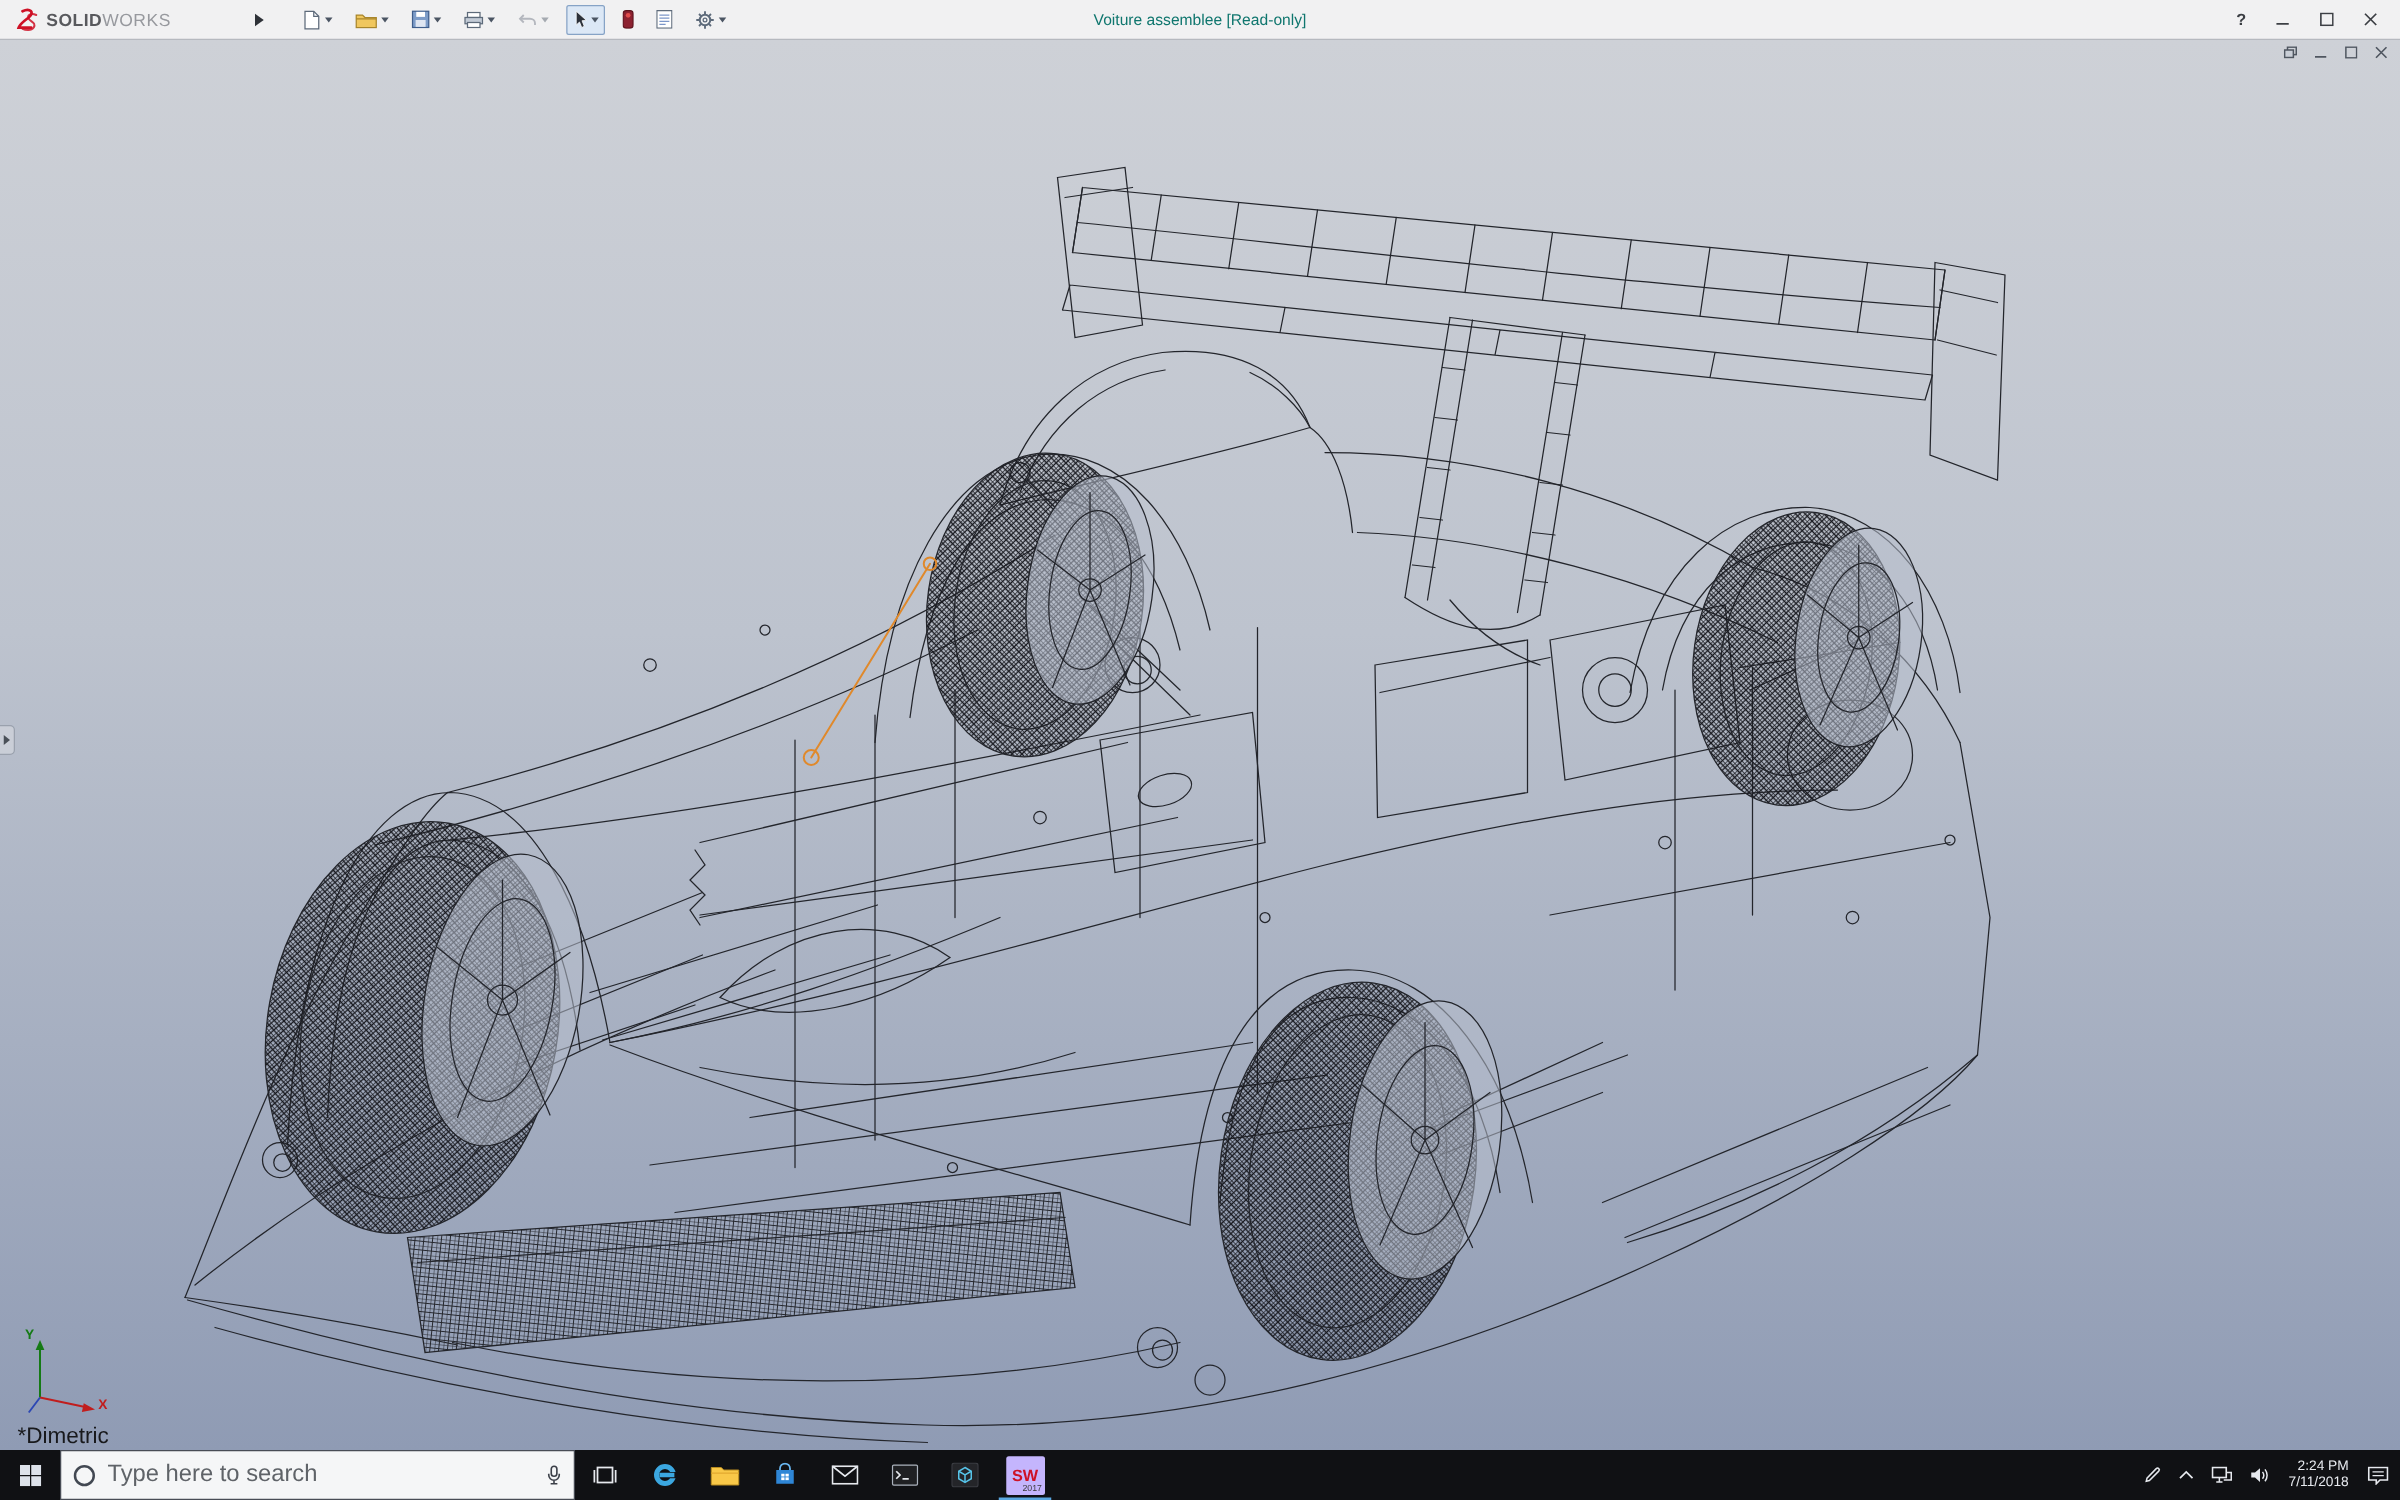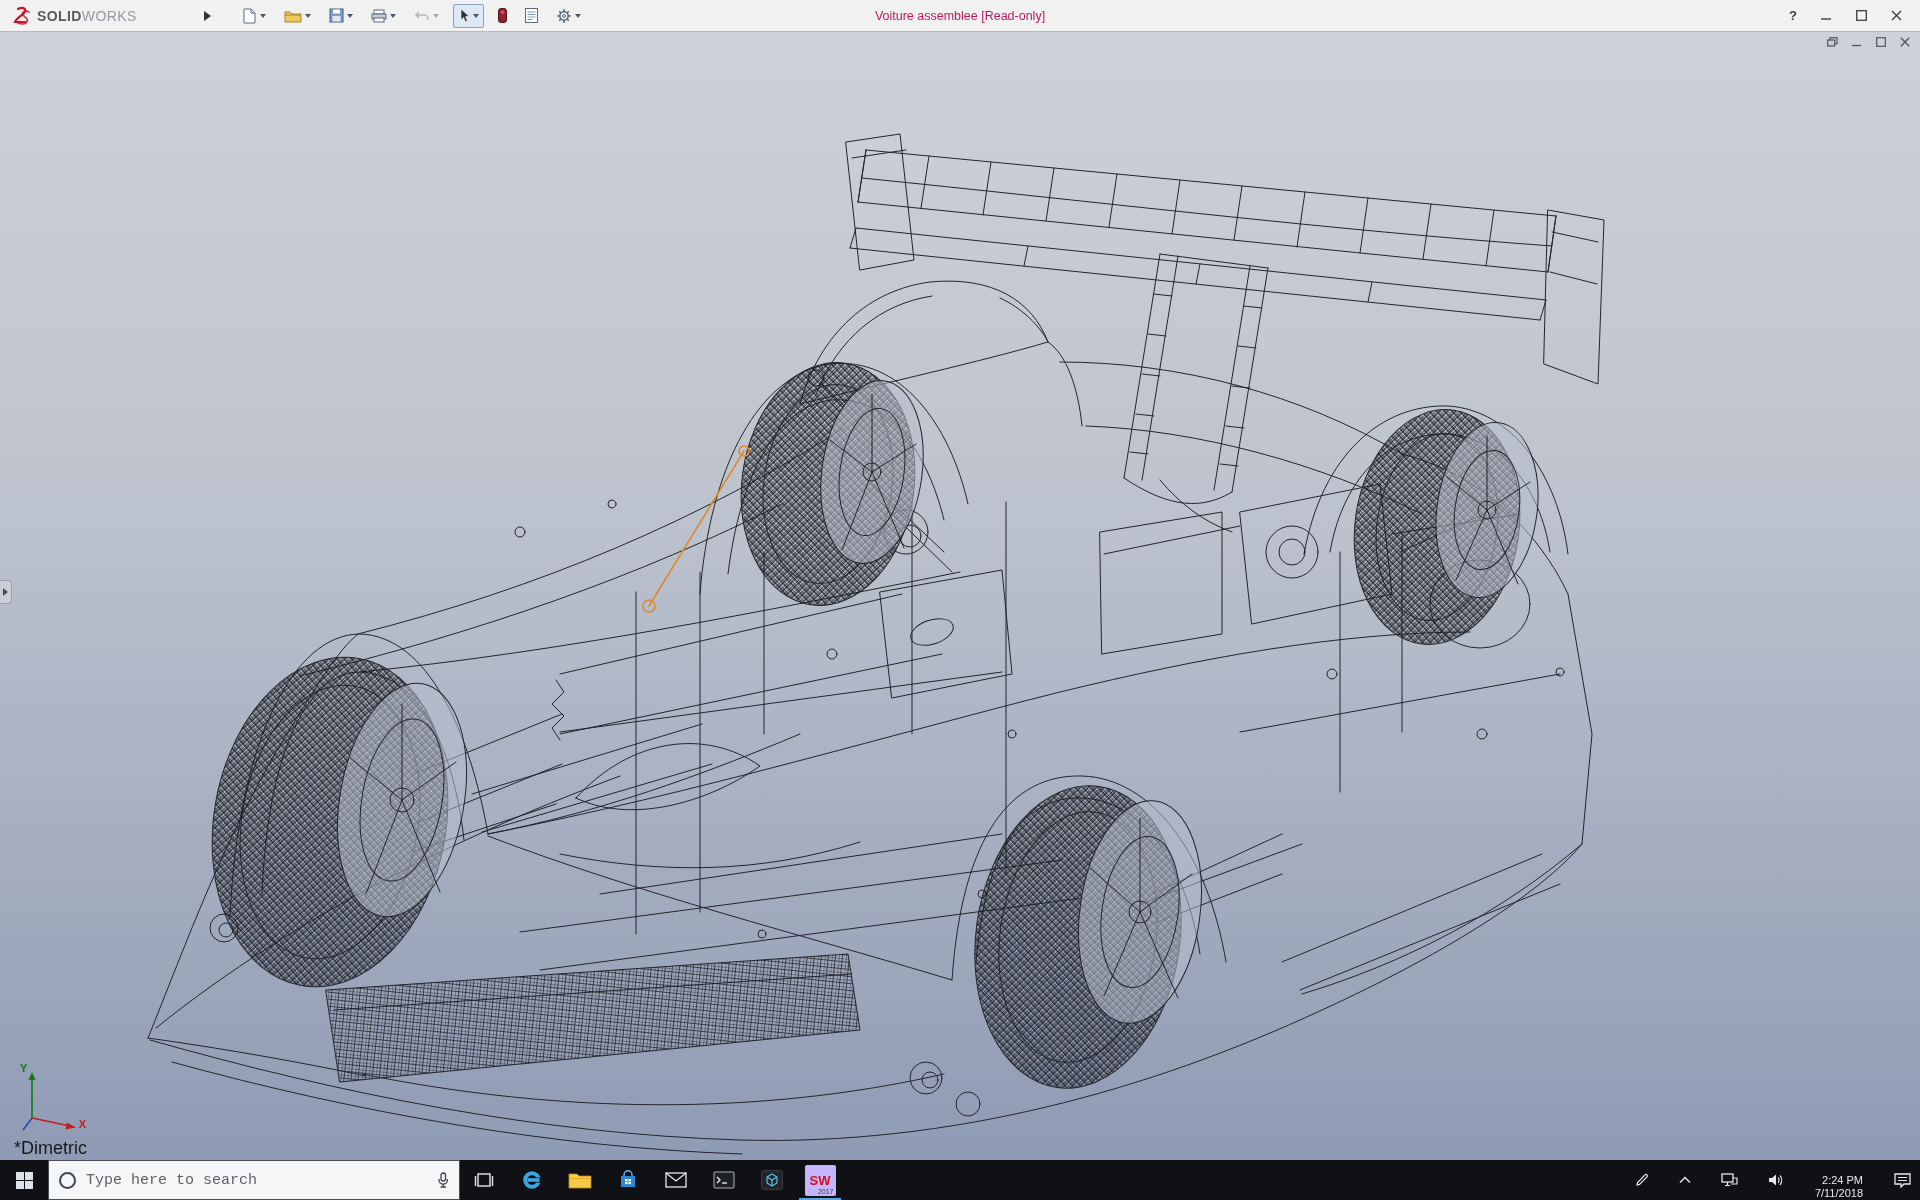--- a/index.html
+++ b/index.html
@@ -10,21 +10,21 @@
   .brand{display:flex;align-items:center;gap:5px;width:175px;flex:none}
   .brand-text{font-size:14px;letter-spacing:.4px;color:#58595d;font-weight:bold;white-space:nowrap}
   .brand-text .lite{font-weight:normal;color:#97999e}
   .flyout{width:0;height:0;border-left:7px solid #2e3238;border-top:5px solid transparent;border-bottom:5px solid transparent;margin:0 10px 0 2px;cursor:pointer}
   .tools{display:flex;align-items:center;gap:10px}
   .tool{display:flex;align-items:center;gap:3px;padding:3px 4px;border-radius:2px;cursor:pointer}
   .tool svg{display:block}
   .caret{width:0;height:0;border-top:4px solid #4b5563;border-left:3.5px solid transparent;border-right:3.5px solid transparent}
   .tool.disabled{opacity:.45}
   .tool.pressed{border:1px solid #86a3c6;background:#dce8f6}
-  .doc-title{position:absolute;left:50%;top:50%;transform:translate(-50%,-50%);font-size:12.5px;color:#be185d;white-space:nowrap}
+  .doc-title{position:absolute;left:50%;top:50%;transform:translate(-50%,-50%);font-size:12.5px;color:#0f766e;white-space:nowrap}
   .win-controls{margin-left:auto;display:flex;align-items:center;gap:24px;padding-right:8px}
   .win-btn{cursor:pointer;display:flex;align-items:center;justify-content:center}
   .help-q{font-size:13px;font-weight:bold;color:#3a3d42}
 
   
   .workspace{position:relative;height:1128px;background:linear-gradient(#ced1d7 0%,#bdc3ce 42%,#8f9bb4 100%);overflow:hidden}
   .car{position:absolute;left:0;top:0;width:1920px;height:1128px}
   .wire{stroke:#23252b;fill:none;stroke-width:1;stroke-linecap:round}
 
   .doc-controls{position:absolute;top:5px;right:10px;display:flex;gap:14px;align-items:center}
@@ -37,27 +37,27 @@
   .triad{position:absolute;left:18px;bottom:22px;width:74px;height:74px}
   .triad .axis-label{position:absolute;font-size:11px;font-weight:bold}
   .triad .y-label{left:2px;top:-2px;color:#157a15}
   .triad .x-label{right:6px;bottom:8px;color:#c11d1d}
 
   
   .taskbar{height:40px;background:#101114;display:flex;align-items:stretch;color:#e6e9ee}
   .tb-btn{width:48px;display:flex;align-items:center;justify-content:center;cursor:pointer;position:relative;flex:none}
   .searchbox{width:412px;background:#f5f6f7;display:flex;align-items:center;gap:10px;padding:0 10px;flex:none;border:1px solid #484c55;cursor:text}
   .cortana-ring{width:17px;height:17px;border:2px solid #424852;border-radius:50%;flex:none}
-  .searchbox input{flex:1;border:none;outline:none;background:transparent;font-size:15px;color:#222;font-family:Liberation Mono, monospace}
+  .searchbox input{flex:1;border:none;outline:none;background:transparent;font-size:19px;color:#222;font-family:Liberation Sans, sans-serif}
   .searchbox input::placeholder{color:#5f6368}
   .sw-tile{width:31px;height:31px;background:#c4b5fd;border-radius:2px;position:relative;display:flex;align-items:center;justify-content:center}
   .sw-tile .sw{color:#ce1126;font-weight:bold;font-size:13px;line-height:1}
   .sw-tile .yr{position:absolute;right:2px;bottom:1px;font-size:7px;color:#3a3a3a}
   .run-indicator{position:absolute;left:3px;right:3px;bottom:0;height:2px;background:#5aa7e0}
-  .tray{margin-left:auto;display:flex;align-items:flex-end;gap:16px;padding-right:2px}
+  .tray{margin-left:auto;display:flex;align-items:center;gap:0;padding-right:2px}
   .tray-btn{padding:0 7px;height:100%;display:flex;align-items:center;cursor:pointer}
   .clock{text-align:right;font-size:11px;line-height:13px;padding:0 8px;cursor:pointer}
 </style>
 </head>
 <body>
 
 <div class="titlebar">
   <div class="brand">
     <svg width="22" height="20" viewBox="0 0 22 20">
       <path d="M8,3 C14,0 18,4 13,8 C9,11 6,13 5,16 L15,16" stroke="#ce1126" stroke-width="2.2" fill="none" stroke-linecap="round"></path>

